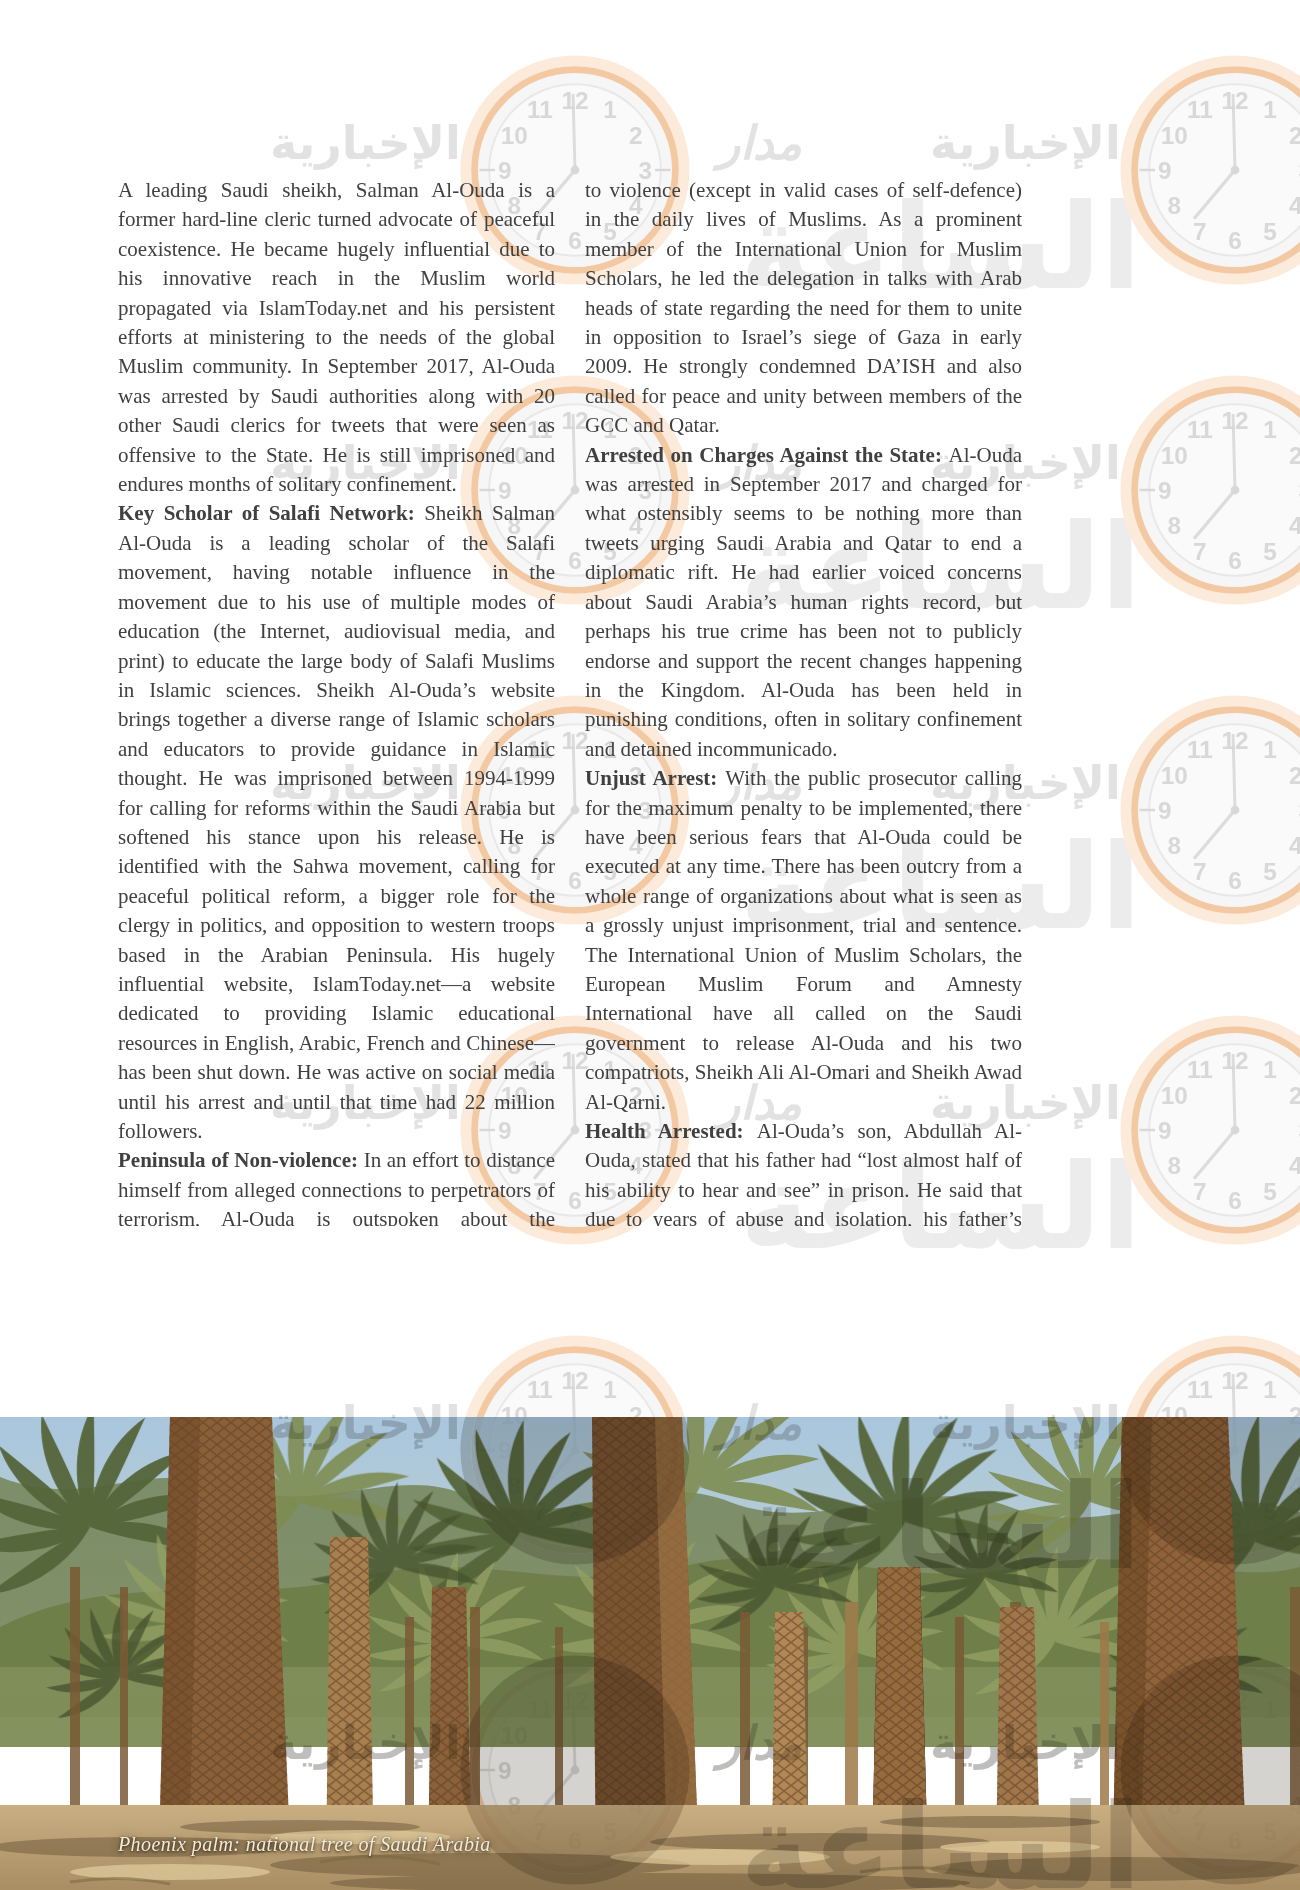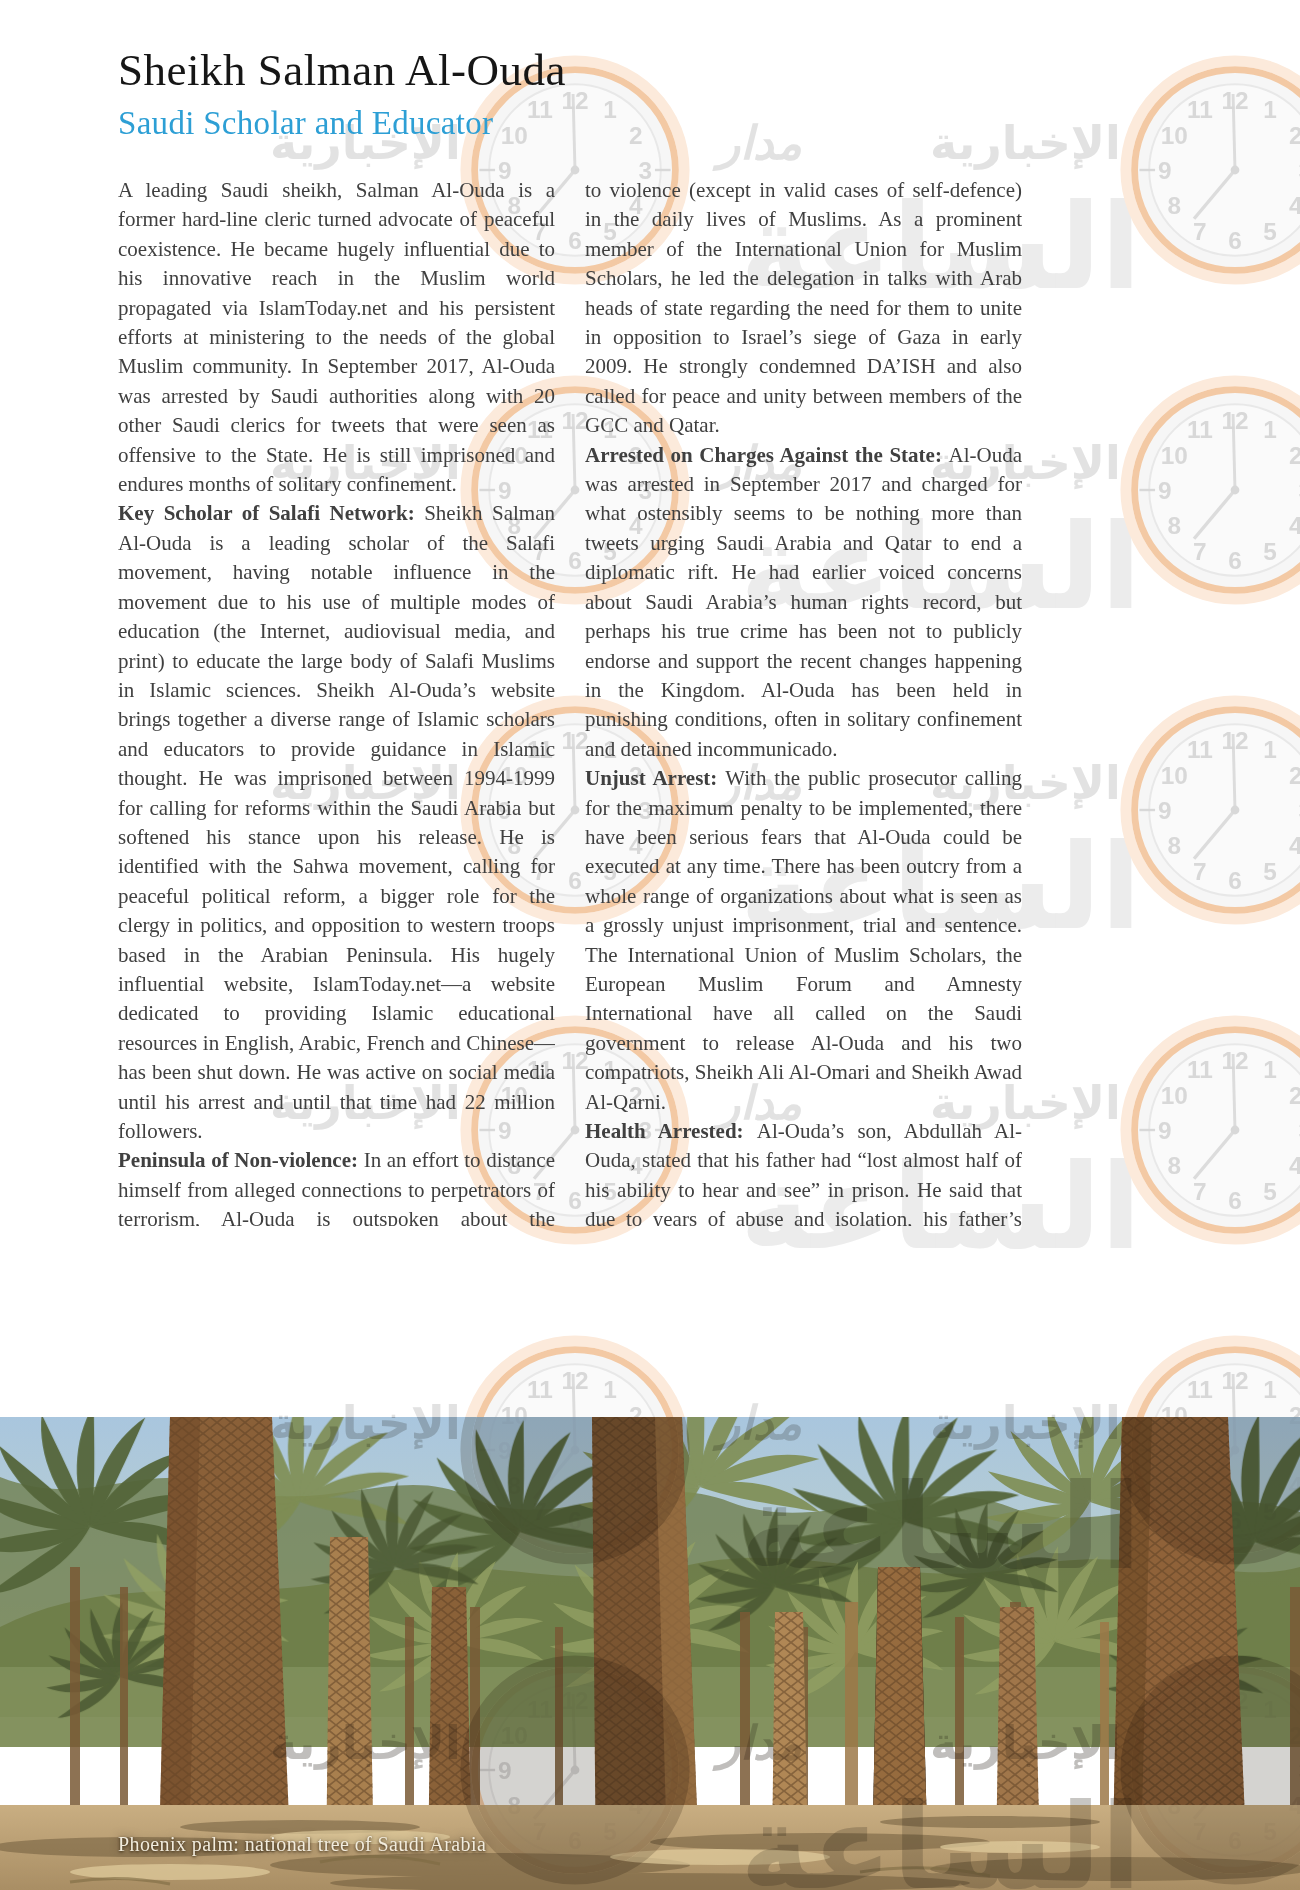--- a/index.html
+++ b/index.html
@@ -20,21 +20,21 @@
   h1{margin:0;font-size:45px;font-weight:400;color:#161616;letter-spacing:.5px;}
   h2{margin:9px 0 0 0;font-size:33px;font-weight:400;color:#2d9fd5;letter-spacing:.3px;}
   
   main{position:absolute;left:118px;top:176px;width:904px;height:1050px;display:flex;gap:30px;z-index:2;}
   .col{flex:0 0 437px;width:437px;overflow:hidden;}
   .para{margin:0;font-size:21px;line-height:29.4px;color:#404040;text-align:justify;}
   .para b{font-weight:700;}
   
   figure{position:absolute;left:0;top:1417px;width:1300px;height:473px;margin:0;z-index:1;overflow:hidden;}
   figure svg.grove{display:block;width:1300px;height:473px;}
-  figcaption{position:absolute;left:118px;bottom:34px;font-size:20px;color:#f2ecdd;
+  figcaption{position:absolute;left:118px;bottom:34px;font-style:italic;font-size:20px;color:#f2ecdd;
              text-shadow:0 1px 3px rgba(40,25,5,.9),0 0 10px rgba(40,25,5,.5);letter-spacing:.4px;z-index:3;}
   #photo-ghosts{position:absolute;inset:0;pointer-events:none;}
 </style>
 </head>
 <body>
 
 <div class="page">
 
   <div id="wm-layer">
       <div class="wm-unit" style="left: 270px; top: 28px;">
@@ -374,24 +374,20 @@
             <text x="57.646170927520416" y="165" text-anchor="middle" class="wm-num">8</text>
             <text x="48" y="129" text-anchor="middle" class="wm-num">9</text>
             <text x="57.64617092752042" y="93" text-anchor="middle" class="wm-num">10</text>
             <text x="83.99999999999997" y="66.64617092752044" text-anchor="middle" class="wm-num">11</text>
           </g>
     </svg>
 
   </div>
     </div>
 
-  <header>
-    <h1>Sheikh Salman Al-Ouda</h1>
-    <h2>Saudi Scholar and Educator</h2>
-  </header>
 
   <main>
     <div class="col" id="col-0">
   <p class="para"><span class="body-text">A leading Saudi sheikh, Salman Al-Ouda is a former hard-line cleric turned advocate of peaceful coexistence. He became hugely influential due to his innovative reach in the Muslim world propagated via IslamToday.net and his persistent efforts at ministering to the needs of the global Muslim community. In September 2017, Al-Ouda was arrested by Saudi authorities along with 20 other Saudi clerics for tweets that were seen as offensive to the State. He is still imprisoned and endures months of solitary confinement.</span></p>
 
   <p class="para"><b class="lead">Key Scholar of Salafi Network: </b><span class="body-text">Sheikh Salman Al-Ouda is a leading scholar of the Salafi movement, having notable influence in the movement due to his use of multiple modes of education (the Internet, audiovisual media, and print) to educate the large body of Salafi Muslims in Islamic sciences. Sheikh Al-Ouda’s website brings together a diverse range of Islamic scholars and educators to provide guidance in Islamic thought. He was imprisoned between 1994-1999 for calling for reforms within the Saudi Arabia but softened his stance upon his release. He is identified with the Sahwa movement, calling for peaceful political reform, a bigger role for the clergy in politics, and opposition to western troops based in the Arabian Peninsula. His hugely influential website, IslamToday.net—a website dedicated to providing Islamic educational resources in English, Arabic, French and Chinese—has been shut down. He was active on social media until his arrest and until that time had 22 million followers.</span></p>
 
   <p class="para"><b class="lead">Peninsula of Non-violence: </b><span class="body-text">In an effort to distance himself from alleged connections to perpetrators of terrorism, Al-Ouda is outspoken about the importance of inculcating love and mercy as opposed</span></p>
 </div>
     <div class="col" id="col-1">

